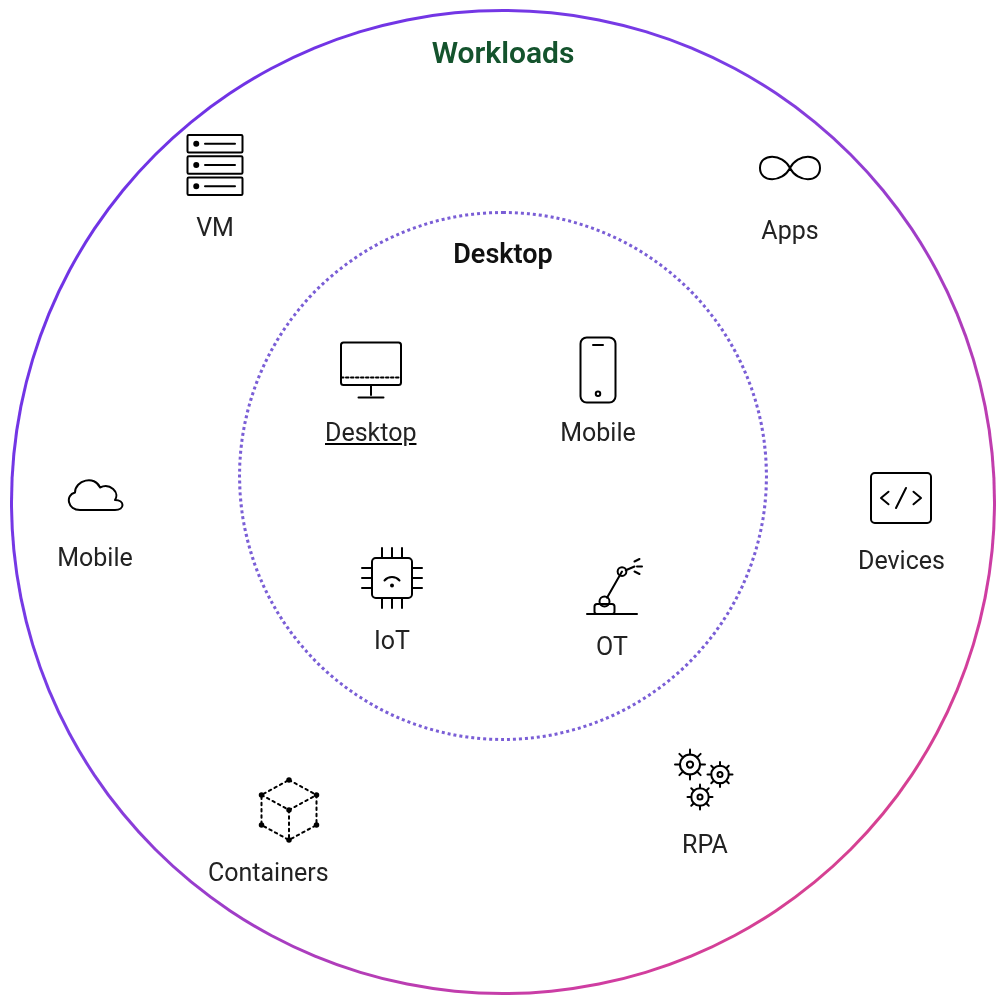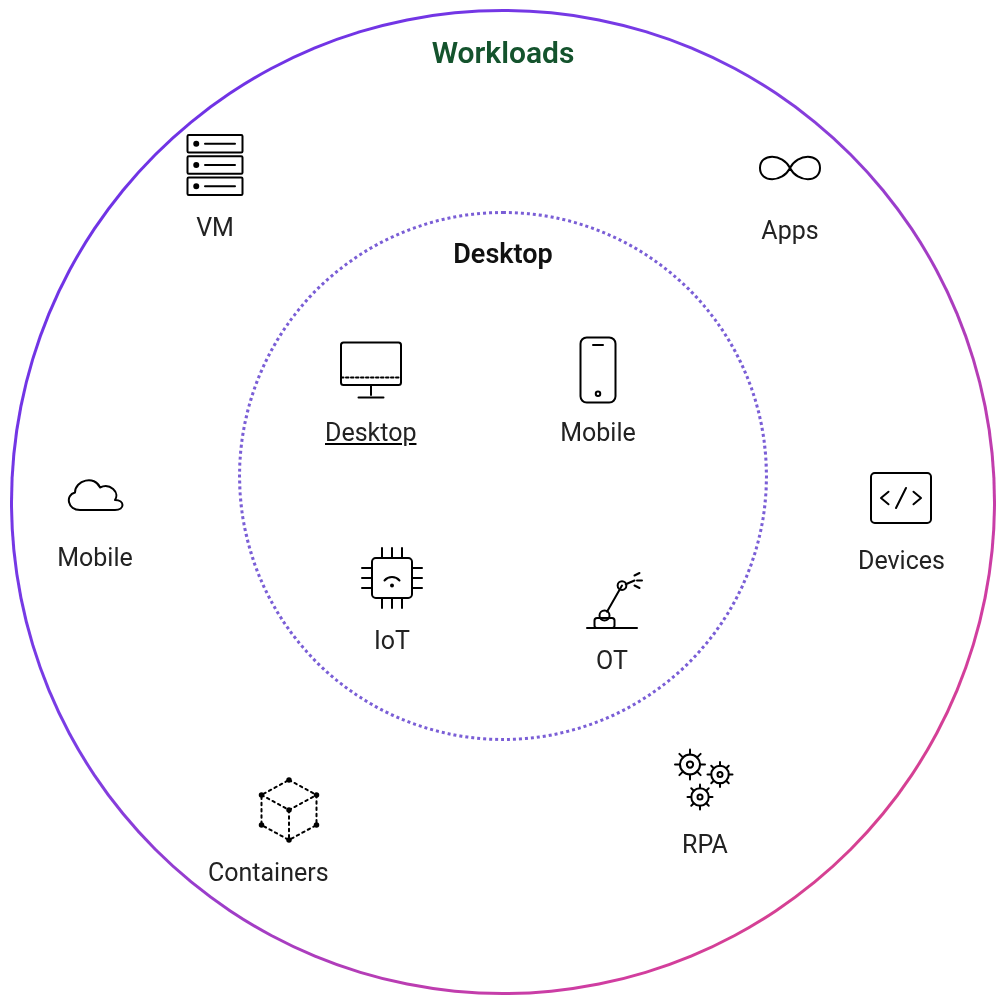--- a/index.html
+++ b/index.html
@@ -85,21 +85,21 @@
     }
     .vm { left: 175px; top: 125px; }
     .apps { left: 750px; top: 128px; }
     .cloud { left: 55px; top: 455px; }
     .scripts { left: 858px; top: 458px; }
     .containers { left: 208px; top: 770px; align-items: flex-end; }
     .rpa { left: 665px; top: 742px; }
     .desktop { left: 325px; top: 330px; text-decoration: underline; }
     .mobile { left: 558px; top: 330px; }
     .iot { left: 352px; top: 538px; align-items: center; }
-    .ot { left: 572px; top: 558px; justify-content: center; }
+    .ot { left: 572px; top: 544px; justify-content: center; }
   </style>
 </head>
 <body>
 
 <div class="outer-circle"></div>
 <div class="inner-circle"></div>
 
 <div class="title-outer">Workloads</div>
 <div class="title-inner">Desktop</div>
 

